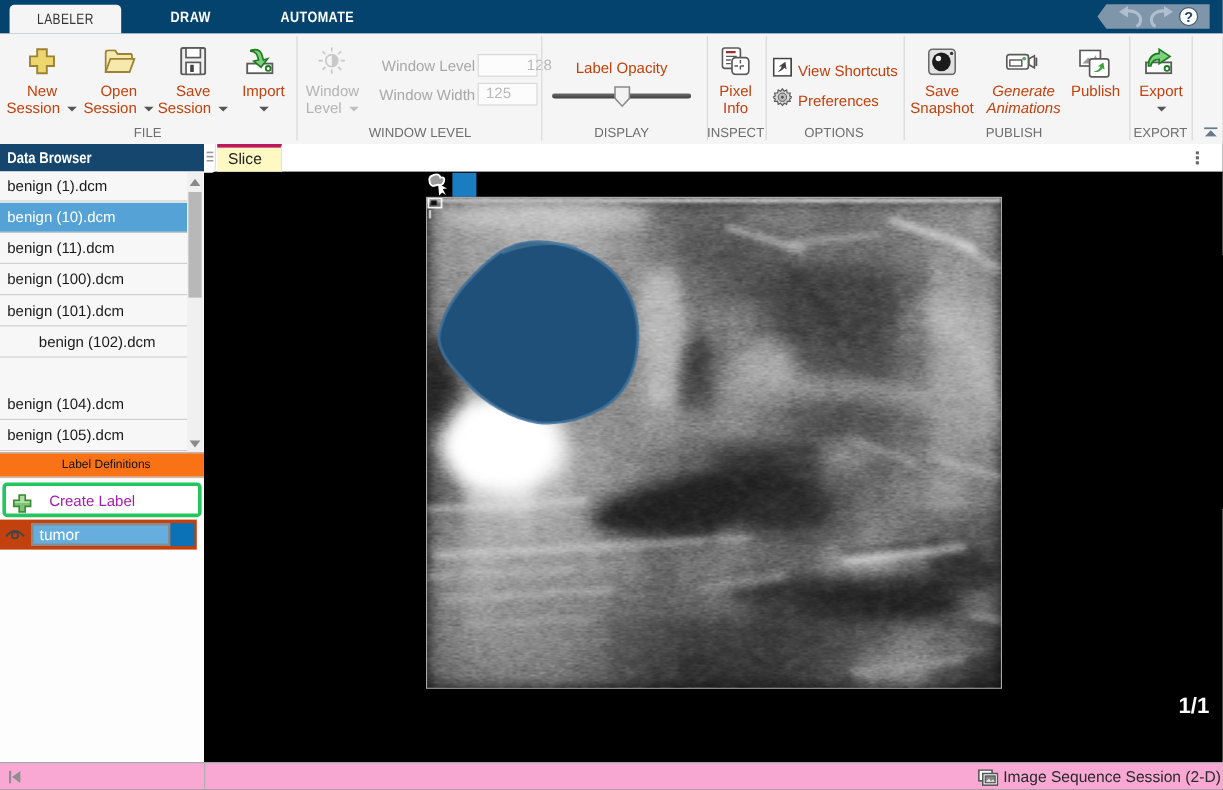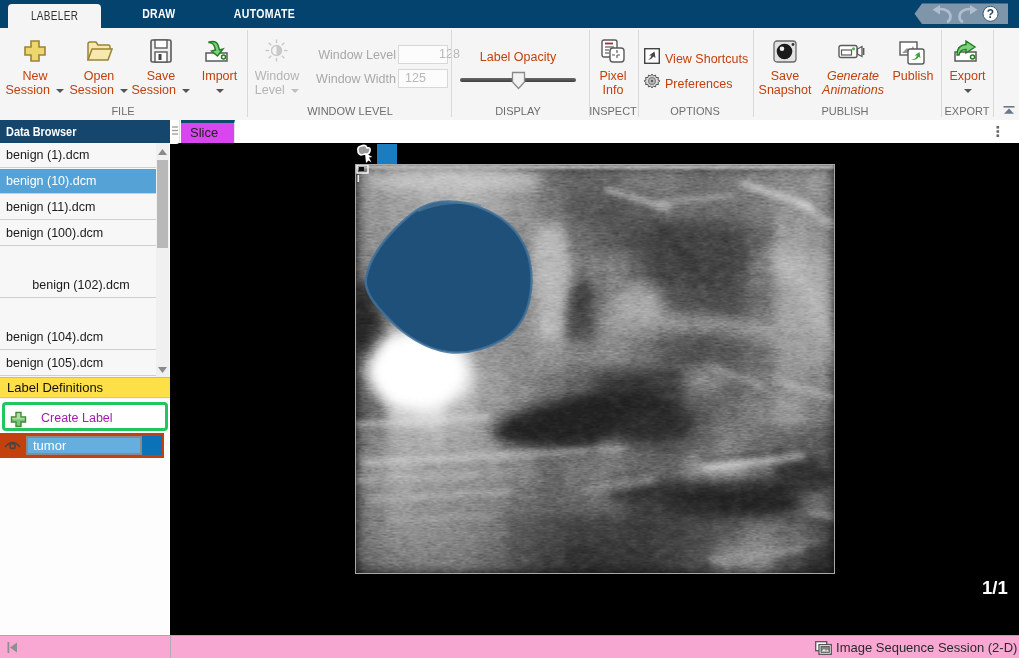--- a/index.html
+++ b/index.html
@@ -21,32 +21,32 @@
 .caret { display:inline-block; width:0; height:0; border-left:4px solid transparent; border-right:4px solid transparent; border-top:4px solid #555; vertical-align:middle; margin-left:3px; }
 .caret.gray2 { border-top-color:#c0c0c0; }
 .winfield { position:absolute; width:50px; height:19px; border:1px solid #d8d8d8; background:#fcfcfc; color:#b8b8b8; font-size:12.5px; line-height:17px; padding-left:6px; }
 .winlab { position:absolute; font-size:12.5px; color:#a8a8a8; }
 
 
 #dbheader { left:0; top:120px; width:170px; height:23px; background:#14466e; color:#fff; font-weight:bold; font-size:13px; line-height:23px; padding-left:6px; }
 #filelist { left:0; top:143px; width:170px; height:234px; background:#f7f7f7; }
 .fitem { position:absolute; left:0; width:156px; height:25px; font-size:12.5px; color:#1a1a1a; line-height:25px; padding-left:6px; border-bottom:1px solid #cfcfcf; background:#f7f7f7; }
 .fitem.sel { background:#55a3d6; color:#fff; }
-#ldheader { left:0; top:377px; width:170px; height:21px; background:#fde047; border-top:1px solid #b9b9b9; border-bottom:1px solid #c4c4c4; color:#111; font-size:13px; line-height:20px; padding-left:7px; }
+#ldheader { left:0; top:377px; width:170px; height:21px; background:#f97316; border-top:1px solid #b9b9b9; border-bottom:1px solid #c4c4c4; color:#111; font-size:10px; line-height:20px; padding-left:7px;text-align:center; }
 #ldarea { left:0; top:399px; width:170px; height:236px; background:#fdfdfd; }
 #createbtn { position:absolute; left:2px; top:3px; width:166px; height:29px; background:#fff; border:3px solid #22c55e; border-radius:4px; font-size:12.5px; color:#a21caf; line-height:27px; }
 #tumorrow { position:absolute; left:0; top:34px; width:164px; height:25px; background:#c2410c; }
 #tumorinput { position:absolute; left:26px; top:3px; width:116px; height:19px; background:#66aedd; border:2px solid #8a8a8a; color:#fff; font-size:13px; line-height:15px; padding-left:5px; }
 #tumorswatch { position:absolute; left:142px; top:3px; width:20px; height:19px; background:#0b72b8; }
 
 
 #canvas { left:170px; top:120px; width:849px; height:515px; background:#000; }
 #slicebar { position:absolute; left:0; top:0; width:849px; height:23px; background:#fff; }
 #splitter { position:absolute; left:0; top:0; width:10px; height:24px; background:#fff; border-right:1px solid #e0e0e0; border-radius:0 0 4px 0; }
-#slicetab { position:absolute; left:11px; top:0; width:54px; height:23px; background:#d946ef; border-top:3px solid #0c4a6e; border-right:1px solid #e4e4e4; color:#222; font-size:13px; text-align:left; padding-left:9px; line-height:20px; }
+#slicetab { position:absolute; left:11px; top:0; width:54px; height:23px; background:#fef9c3; border-top:3px solid #be185d; border-right:1px solid #e4e4e4; color:#222; font-size:13px; text-align:left; padding-left:9px; line-height:20px; }
 #bluethumb { position:absolute; left:207px; top:24px; width:20px; height:20px; background:#1a7dc2; }
 #usimg { position:absolute; left:185px; top:44px; width:480px; height:410px; border:1px solid #a9a9a9; }
 #pagenum { position:absolute; left:812px; top:457px; color:#fff; font-size:18.5px; font-weight:600; }
 
 
 #statusbar { left:0; top:635px; width:1019px; height:23px; background:#f9a8d4; border-top:1px solid #a8a8a8; }
 #statussep { position:absolute; left:170px; top:0; width:1px; height:23px; background:#b0b0b0; }
 #statustext { position:absolute; right:-2px; top:4px; font-size:13px; color:#2a2a2a; }
 </style>
 </head>
@@ -193,20 +193,21 @@
     <polygon points="6,2.6 11,7.8 1,7.8" fill="#68798c"></polygon>
   </svg>
 </div>
 
 <div class="abs" id="dbheader"><span style="display:inline-block;transform:scaleX(0.84);transform-origin:0 50%;">Data Browser</span></div>
 <div class="abs" id="filelist">
   <div class="fitem" style="top:0px;">benign (1).dcm</div>
   <div class="fitem sel" style="top:26px;">benign (10).dcm</div>
   <div class="fitem" style="top:52px;">benign (11).dcm</div>
   <div class="fitem" style="top:78px;">benign (100).dcm</div>
+  <div class="fitem" style="top:104px;">benign (101).dcm</div>
   <div class="fitem" style="top:130px;text-align:center;">benign (102).dcm</div>
   <div class="fitem" style="top:182px;">benign (104).dcm</div>
   <div class="fitem" style="top:208px;">benign (105).dcm</div>
 
   <div class="abs" style="left:156px;top:0;width:13px;height:234px;background:#f0f0f0;"></div>
   <svg class="abs" style="left:157px;top:4px;" width="11" height="10">
       <polygon points="5.5,2 10,8 1,8" fill="#8a8a8a"></polygon>
     </svg>
   <div class="abs" style="left:157px;top:17px;width:11px;height:88px;background:#b8b8b8;"></div>
   <svg class="abs" style="left:157px;top:222px;" width="11" height="10">

